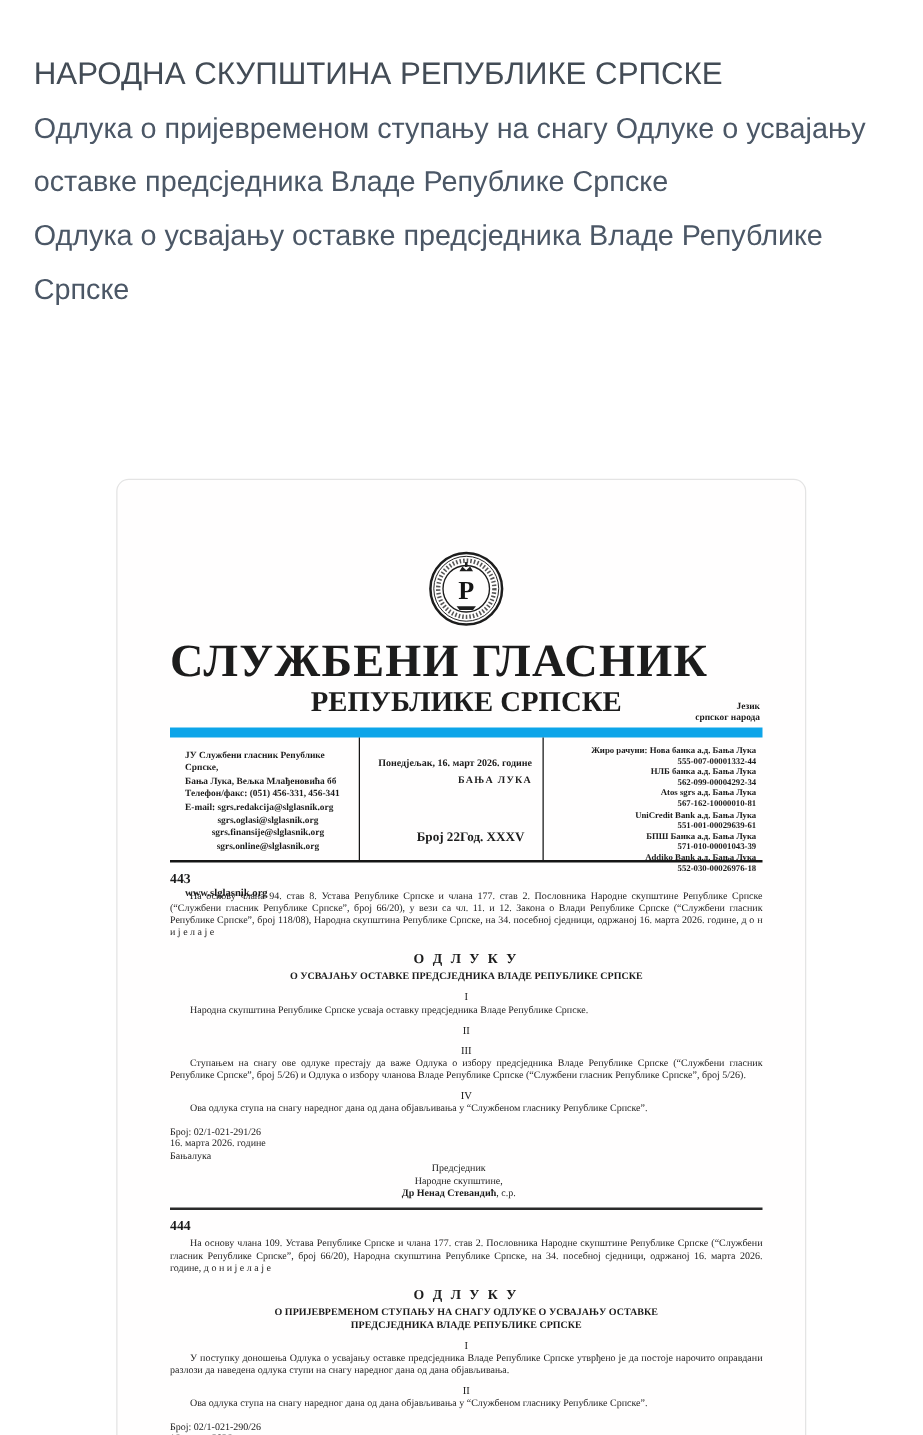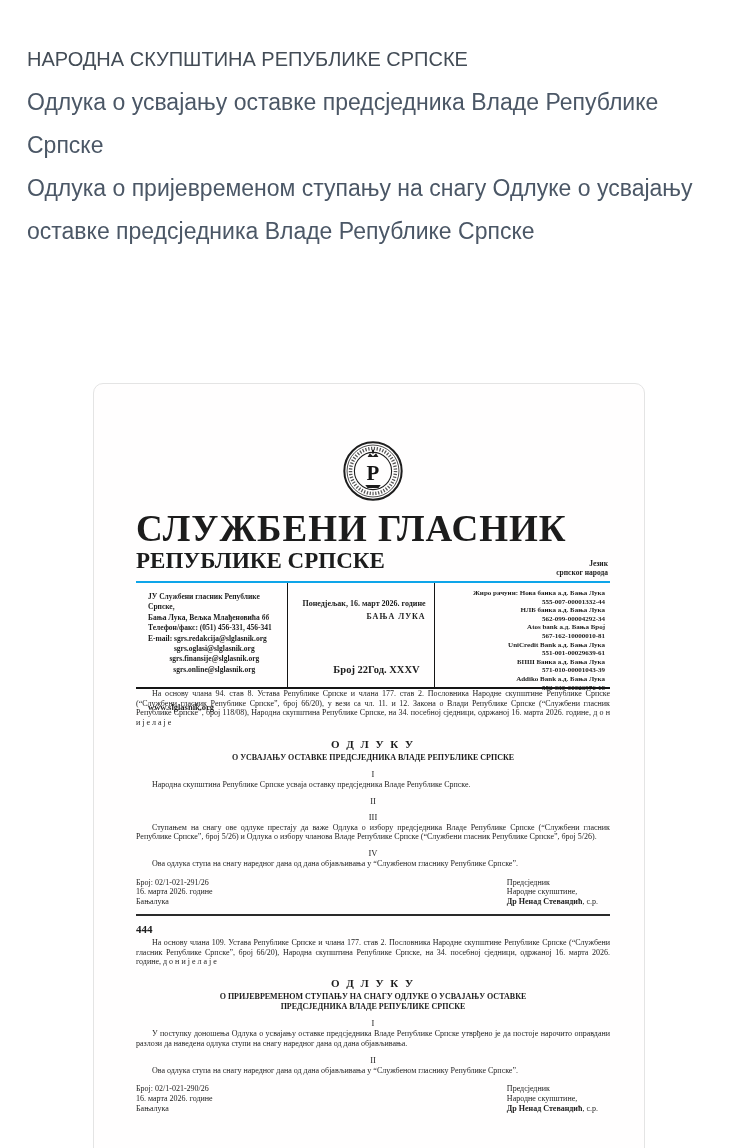--- a/index.html
+++ b/index.html
@@ -1,72 +1,72 @@
 <!DOCTYPE html>
 <html><head>
 <meta charset="utf-8">
 <style>
   * { margin:0; padding:0; box-sizing:border-box; }
   html,body { width:738px; height:1148px; overflow:hidden; background:#ffffff;
               font-family:"Liberation Sans", sans-serif; }
 
   
   .top-block { position:absolute; left:27px; top:38px; width:676px; }
-  .assembly-title { font-size:20px; line-height:43px; color:#434c56; font-weight:400; }
+  .assembly-title { font-size:25px; line-height:43px; color:#434c56; font-weight:400; }
   .gazette-link { font-size:23px; line-height:43px; color:#4b5766; font-weight:400; cursor:pointer; }
 
   
   .doc-card { position:absolute; left:93px; top:383px; width:552px; height:800px;
               background:#fffefe; border:1px solid #e4e4e4; border-radius:10px;
               overflow:hidden; cursor:pointer; }
   .doc-scan { padding:56px 34px 0 42px; color:#1c1c1c;
               font-family:"Liberation Serif", serif; filter:blur(0.28px); }
 
   
   .seal-row { text-align:center; margin-bottom:5px; }
   .gz-title { text-align:left; font-size:37px; font-weight:bold; letter-spacing:1px;
               line-height:36px; white-space:nowrap; }
   .gz-sub-row { position:relative; margin-top:2px; height:26px; }
-  .gz-sub { font-size:23px; font-weight:bold; line-height:24px; }
+  .gz-sub { text-align:center; font-size:23px; font-weight:bold; line-height:24px; }
   .lang-note { position:absolute; right:2px; bottom:-2px; width:90px; text-align:right;
                font-size:7.5px; font-weight:bold; line-height:9px; }
 
-  .mast-table { display:flex; border-top:2px solid #0ea5e9; border-bottom:2px solid #151515;
+  .mast-table { display:flex; border-top:8px solid #0ea5e9; border-bottom:2px solid #151515;
                 margin-top:6px; height:108px; }
   .mast-left { width:32%; border-right:1.5px solid #151515; padding:9px 6px 6px 12px;
                font-size:7.5px; font-weight:bold; line-height:10.4px; }
   .mast-left .centered { text-align:center; }
   .mast-left .website { text-align:left; font-size:8.5px; margin-top:27px; }
   .mast-mid { width:31%; border-right:1.5px solid #151515; display:flex; flex-direction:column;
               text-align:center; font-size:8px; font-weight:bold; padding:16px 8px 12px;align-items:flex-end; }
   .mast-mid .city { margin-top:4px; letter-spacing:1px; }
   .mast-mid .num-row { margin-top:auto; display:flex; justify-content:space-between;
                        font-size:10.5px; padding:0 6px; }
   .mast-right { flex:1; padding:6px 5px 4px 0; font-size:7px; font-weight:bold;
                 line-height:8.6px; text-align:right; }
 
   
   .art-num { font-size:11px; font-weight:bold; margin:7px 0 3px; }
   .para { font-size:8px; line-height:9.7px; text-align:justify; text-indent:16px; }
   .dec-word { text-align:center; font-size:11px; font-weight:bold; letter-spacing:2px; margin:10px 0 3px; }
   .dec-sub { text-align:center; font-size:8px; font-weight:bold; line-height:10px;
              max-width:340px; margin:0 auto 4px; }
   .numeral { text-align:center; font-size:8.5px; margin:6px 0 1px; }
-  .signoff { display:flex; justify-content:space-between; margin-top:9px; font-size:8px; line-height:9.8px; }
-  .signoff-right { margin-right:12px; }
+  .signoff { display:flex; justify-content:space-between; margin-top:9px; font-size:8px; line-height:9.8px;flex-direction:column; }
+  .signoff-right { text-align:center; margin-right:12px; }
   .signoff-right b { font-weight:bold; }
   .art-divider { border-top:2px solid #2a2a2a; margin-top:7px; }
 </style>
 </head>
 <body>
 
 <div class="top-block">
   <div class="assembly-title">НАРОДНА СКУПШТИНА РЕПУБЛИКЕ СРПСКЕ</div>
+  <div class="gazette-link">Одлука о пријевременом ступању на снагу Одлуке о усвајању оставке предсједника Владе Републике Српске</div>
   <div class="gazette-link">Одлука о усвајању оставке предсједника Владе Републике Српске</div>
-  <div class="gazette-link">Одлука о пријевременом ступању на снагу Одлуке о усвајању оставке предсједника Владе Републике Српске</div>
 </div>
 
 <div class="doc-card">
   <div class="doc-scan">
 
     <div class="seal-row">
       <svg width="62" height="62" viewBox="0 0 80 80">
         <circle cx="40" cy="40" r="37" fill="none" stroke="#1d1d1d" stroke-width="2.6"></circle>
         <circle cx="40" cy="40" r="33.5" fill="none" stroke="#1d1d1d" stroke-width="1"></circle>
         <circle cx="40" cy="40" r="29" fill="none" stroke="#2a2a2a" stroke-width="4.5" stroke-dasharray="1.6 2.1" opacity="0.8"></circle>
@@ -104,32 +104,33 @@
         <div class="num-row">
           <span>Број 22</span>
           <span>Год. XXXV</span>
         </div>
       </div>
       <div class="mast-right">
         <div>Жиро рачуни: Нова банка а.д. Бања Лука</div>
         <div>555-007-00001332-44</div>
         <div>НЛБ банка а.д. Бања Лука</div>
         <div>562-099-00004292-34</div>
-        <div>Atos bank а.д. Бања Број</div>
+        <div>Atos sgrs а.д. Бања Лука</div>
         <div>567-162-10000010-81</div>
         <div>UniCredit Bank а.д. Бања Лука</div>
         <div>551-001-00029639-61</div>
         <div>БПШ Банка а.д. Бања Лука</div>
         <div>571-010-00001043-39</div>
         <div>Addiko Bank а.д. Бања Лука</div>
         <div>552-030-00026976-18</div>
       </div>
     </div>
 
     <div>
+      <div class="art-num">443</div>
       <div class="para">На основу члана 94. став 8. Устава Републике Српске и члана 177. став 2. Пословника Народне скупштине Републике Српске (“Службени гласник Републике Српске”, број 66/20), у вези са чл. 11. и 12. Закона о Влади Републике Српске (“Службени гласник Републике Српске”, број 118/08), Народна скупштина Републике Српске, на 34. посебној сједници, одржаној 16. марта 2026. године,  д о н и ј е л а  ј е</div>
       <div class="dec-word">О Д Л У К У</div>
       <div class="dec-sub">О УСВАЈАЊУ ОСТАВКЕ ПРЕДСЈЕДНИКА ВЛАДЕ РЕПУБЛИКЕ СРПСКЕ</div>
 
       <div class="numeral">I</div>
       <div class="para">Народна скупштина Републике Српске усваја оставку предсједника Владе Републике Српске.</div>
       <div class="numeral">II</div>
       <div class="numeral">III</div>
       <div class="para">Ступањем на снагу ове одлуке престају да важе Одлука о избору предсједника Владе Републике Српске (“Службени гласник Републике Српске”, број 5/26) и Одлука о избору чланова Владе Републике Српске (“Службени гласник Републике Српске”, број 5/26).</div>
       <div class="numeral">IV</div>

